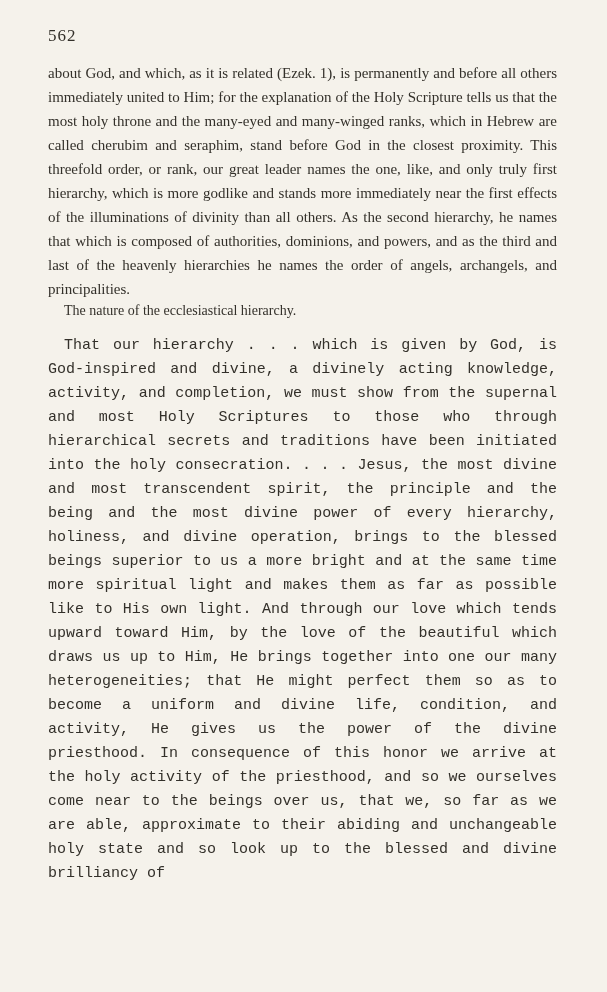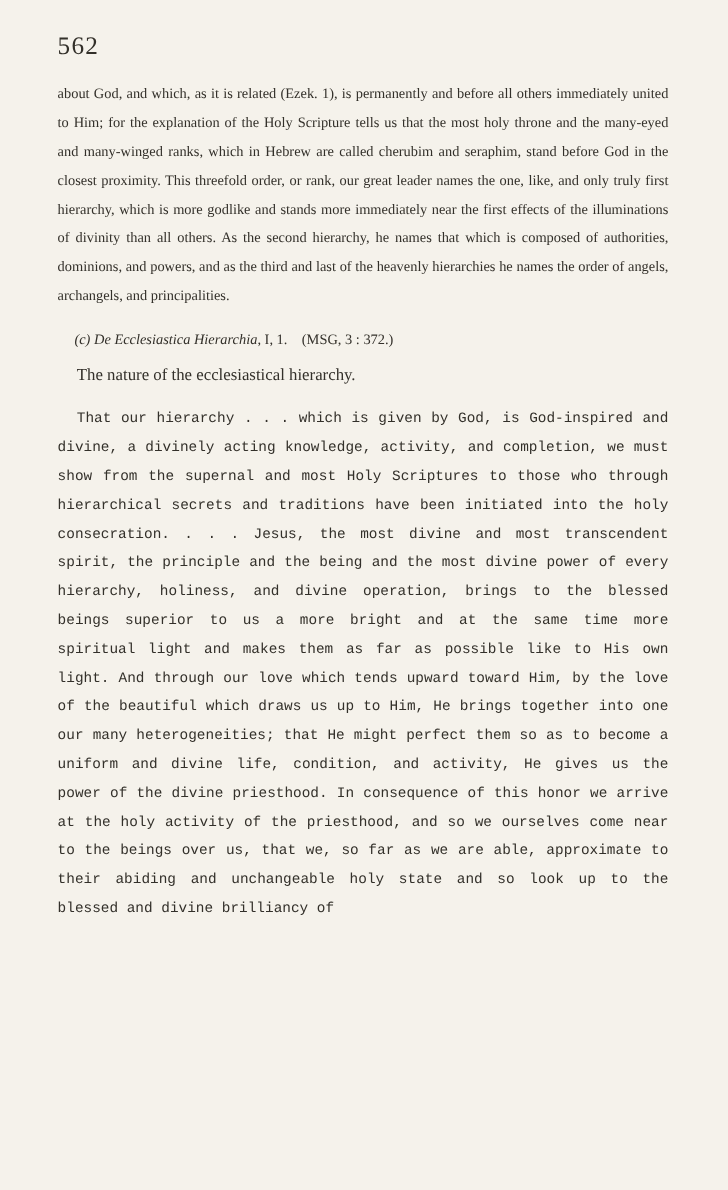--- a/index.html
+++ b/index.html
@@ -15,36 +15,36 @@
     background: #f5f2eb;
     box-sizing: border-box;
     padding: 26px 50px 10px 48px;
     color: #33302a;
     font-family: "Liberation Serif", "DejaVu Serif", serif;
     overflow: hidden;
   }
   .running-head {
     display: flex;
     align-items: baseline;
-    font-size: 21px;
+    font-size: 17px;
     margin-bottom: 15px;
   }
   .page-num {
     letter-spacing: 1px;
     margin-right: 24px;
   }
   .head-title {
     flex: 1;
     letter-spacing: 1.5px;
     word-spacing: 5px;
     white-space: nowrap;
   }
   p {
     margin: 0;
-    font-size: 12px;
+    font-size: 15px;
     line-height: 24px;
     text-align: justify;
   }
   .body-par.no-indent { text-indent: 0; }
   .body-par.indent { text-indent: 16px; font-family: Liberation Mono, monospace; }
   .citation {
     margin: 13px 0 9px 0;
     text-indent: 14px;
     text-align: left;
   }
@@ -60,22 +60,18 @@
 <body>
 
 <div class="page">
 
   <header class="running-head">
     <span class="page-num">562</span>
   </header>
 
   <p class="body-par no-indent">about God, and which, as it is related (Ezek. 1), is permanently and before all others immediately united to Him; for the explanation of the Holy Scripture tells us that the most holy throne and the many-eyed and many-winged ranks, which in Hebrew are called cherubim and seraphim, stand before God in the closest proximity. This threefold order, or rank, our great leader names the one, like, and only truly first hierarchy, which is more godlike and stands more immediately near the first effects of the illuminations of divinity than all others. As the second hierarchy, he names that which is composed of authorities, dominions, and powers, and as the third and last of the heavenly hierarchies he names the order of angels, archangels, and principalities.</p>
 
-  <p class="citation">
-    <span class="italic">(c)</span>
-    <span class="italic">De Ecclesiastica Hierarchia</span><span>, I, 1.  (MSG, 3 : 372.)</span>
-  </p>
 
   <p class="caption">The nature of the ecclesiastical hierarchy.</p>
 
   <p class="body-par indent">That our hierarchy . . . which is given by God, is God-inspired and divine, a divinely acting knowledge, activity, and completion, we must show from the supernal and most Holy Scriptures to those who through hierarchical secrets and traditions have been initiated into the holy consecration. . . . Jesus, the most divine and most transcendent spirit, the principle and the being and the most divine power of every hierarchy, holiness, and divine operation, brings to the blessed beings superior to us a more bright and at the same time more spiritual light and makes them as far as possible like to His own light. And through our love which tends upward toward Him, by the love of the beautiful which draws us up to Him, He brings together into one our many heterogeneities; that He might perfect them so as to become a uniform and divine life, condition, and activity, He gives us the power of the divine priesthood. In consequence of this honor we arrive at the holy activity of the priesthood, and so we ourselves come near to the beings over us, that we, so far as we are able, approximate to their abiding and unchangeable holy state and so look up to the blessed and divine brilliancy of</p>
 
 </div>
 
 </body></html>

